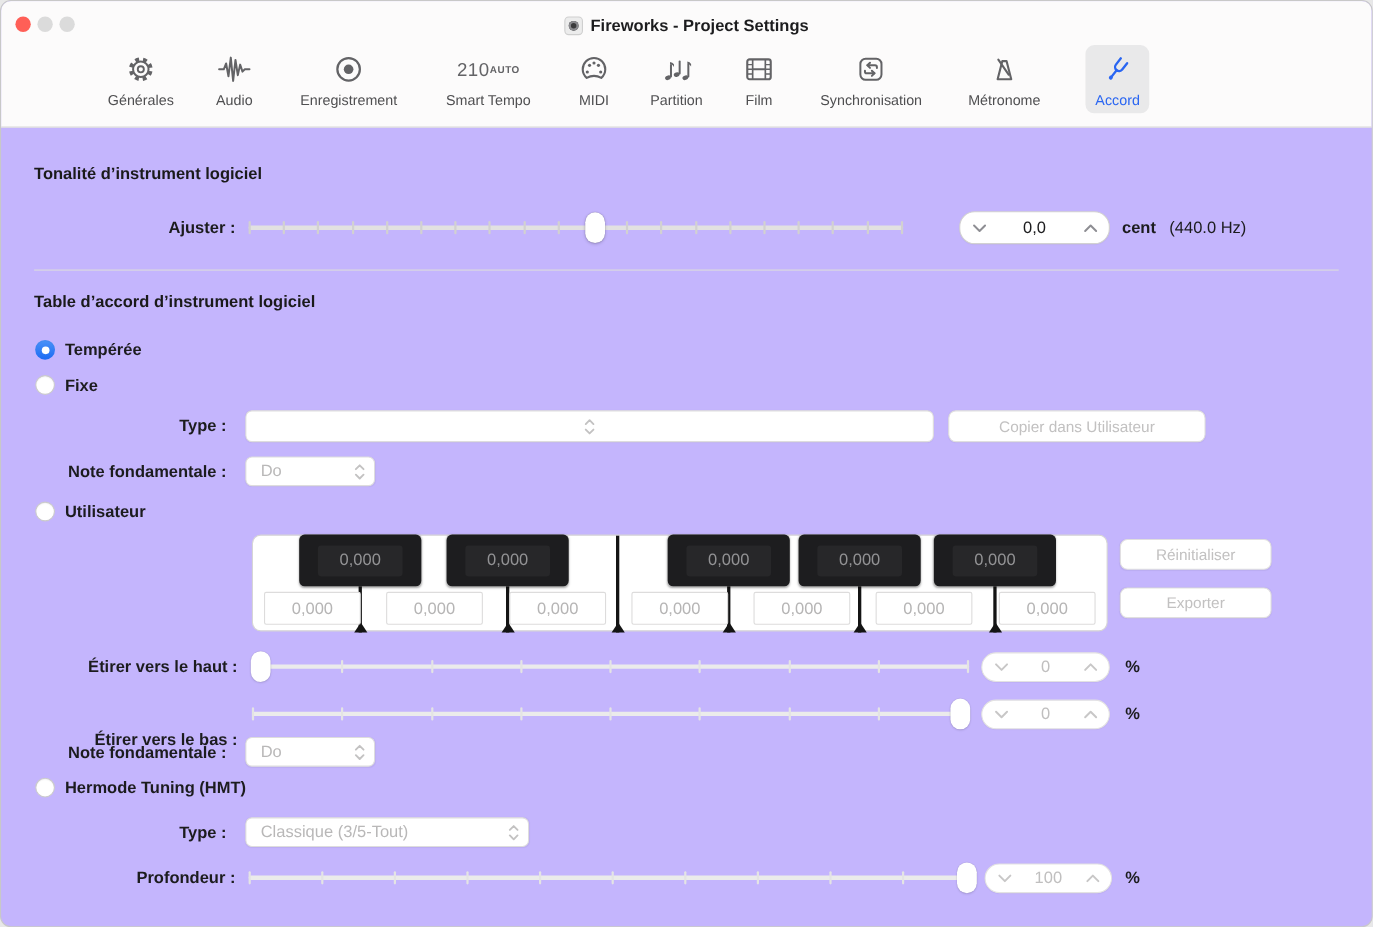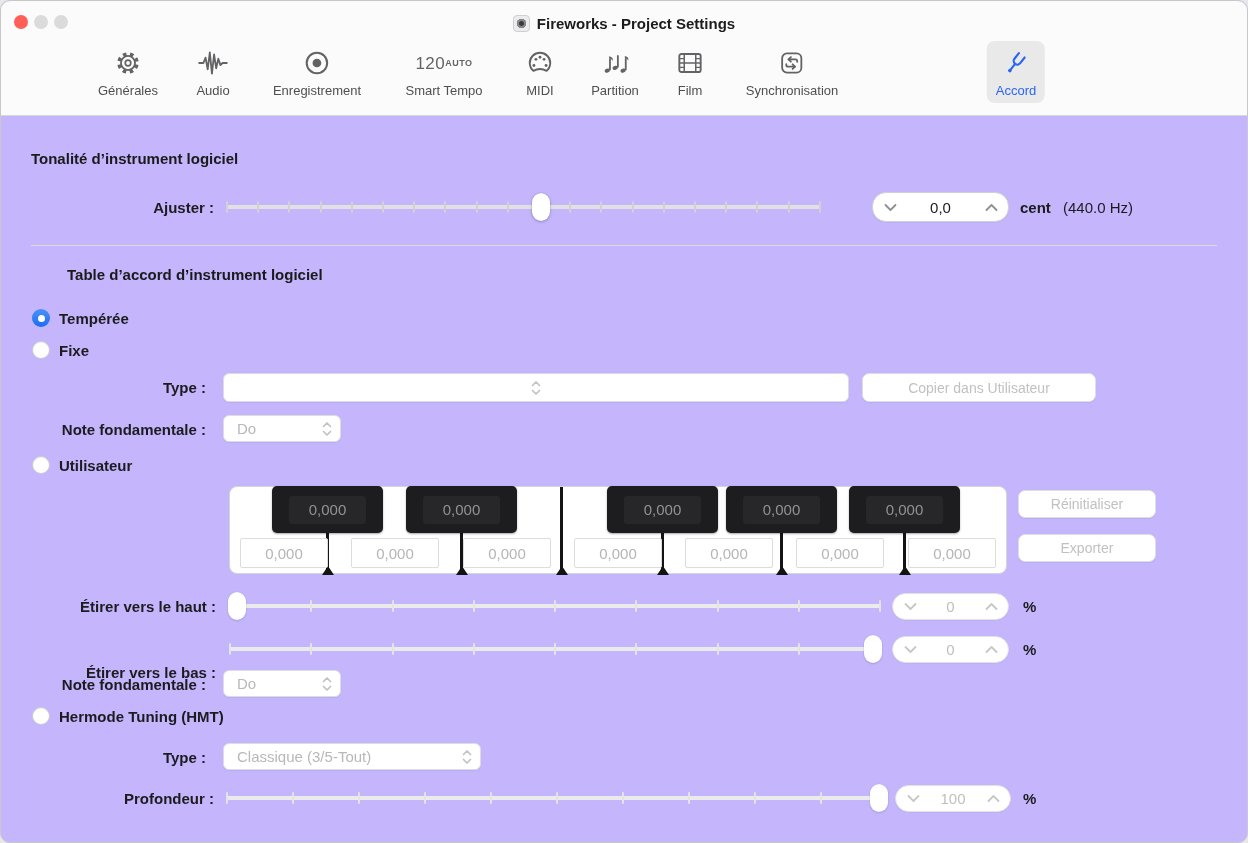--- a/index.html
+++ b/index.html
@@ -111,21 +111,21 @@
           <svg width="32" height="32" viewBox="0 0 30 30" fill="none">
             <circle cx="15" cy="15" r="9.6" stroke="#636366" stroke-width="1.9"></circle>
             <circle cx="15" cy="15" r="4.1" fill="#636366"></circle>
           </svg>
         </span>
         <span class="lbl">Enregistrement</span>
       </div>
 
       <div class="tb-item" style="left:443px;">
         <span class="ico tempo-ico">
-          <div class="t1">120</div>
+          <div class="t1">210</div>
           <div class="t2">AUTO</div>
         </span>
         <span class="lbl">Smart Tempo</span>
       </div>
 
       <div class="tb-item" style="left:539px;">
         <span class="ico">
           <svg width="32" height="32" viewBox="0 0 30 30" fill="none">
             <path d="M 5.4 15 a 9.6 9.6 0 1 1 19.2 0 a 9.6 9.6 0 0 1 -3.4 7.3 q -6.2 -3.4 -12.4 0 a 9.6 9.6 0 0 1 -3.4 -7.3 Z" stroke="#636366" stroke-width="1.8" stroke-linejoin="round"></path>
             <circle cx="9.3" cy="17.3" r="1.35" fill="#636366"></circle>
@@ -178,20 +178,29 @@
             <rect x="6" y="6" width="18" height="18" rx="4.5"></rect>
             <path d="M12 11.6 h6.5 a1.6 1.6 0 0 1 1.6 1.6 v0.6"></path>
             <polyline points="14.2,9.4 12,11.6 14.2,13.8"></polyline>
             <path d="M18 18.4 h-6.5 a1.6 1.6 0 0 1 -1.6 -1.6 v-0.6"></path>
             <polyline points="15.8,16.2 18,18.4 15.8,20.6"></polyline>
           </svg>
         </span>
         <span class="lbl">Synchronisation</span>
       </div>
 
+      <div class="tb-item" style="left:912px;">
+        <span class="ico">
+          <svg width="32" height="32" viewBox="0 0 30 30" fill="none" stroke="#636366" stroke-width="1.8" stroke-linejoin="round" stroke-linecap="round">
+            <path d="M9.2 23.5 L13.2 8 h3.6 L20.8 23.5 Z"></path>
+            <line x1="18.6" y1="19.5" x2="9.8" y2="6.8"></line>
+          </svg>
+        </span>
+        <span class="lbl">Métronome</span>
+      </div>
 
       <div class="tb-item selected" style="left:1015px;">
         <span class="ico">
           <svg width="32" height="32" viewBox="0 0 30 30" fill="none" stroke="#2a66f2" stroke-width="2" stroke-linecap="round">
             <g transform="rotate(38 15 15)">
               <path d="M11.6 5.8 v6.8 a3.4 3.4 0 0 0 6.8 0 V5.8"></path>
               <line x1="15" y1="16" x2="15" y2="23.2"></line>
               <circle cx="15" cy="24" r="1.7" fill="#2a66f2" stroke="none"></circle>
             </g>
           </svg>
@@ -242,21 +251,21 @@
       <svg width="13" height="9" viewBox="0 0 13 9" fill="none" stroke="#8e8e93" stroke-width="1.8" stroke-linecap="round" stroke-linejoin="round">
           <polyline points="1.5,7 6.5,2 11.5,7"></polyline>
         </svg>
     </span>
   </div>
   <span class="unit" style="left:1019px; top:198px; font-weight:600;">cent</span>
   <span class="unit" style="left:1062px; top:198px;">(440.0 Hz)</span>
 
   <div class="sep" style="top:244px;"></div>
 
-  <div class="heading" style="top:265px;margin-left:36px;">Table d’accord d’instrument logiciel</div>
+  <div class="heading" style="top:265px;">Table d’accord d’instrument logiciel</div>
 
   <div class="radio-row" style="left:31px; top:308px;">
     <span class="radio on"></span>
     <span class="rlbl">Tempérée</span>
   </div>
   <div class="radio-row" style="left:31px; top:340px;">
     <span class="radio"></span>
     <span class="rlbl">Fixe</span>
   </div>
 

